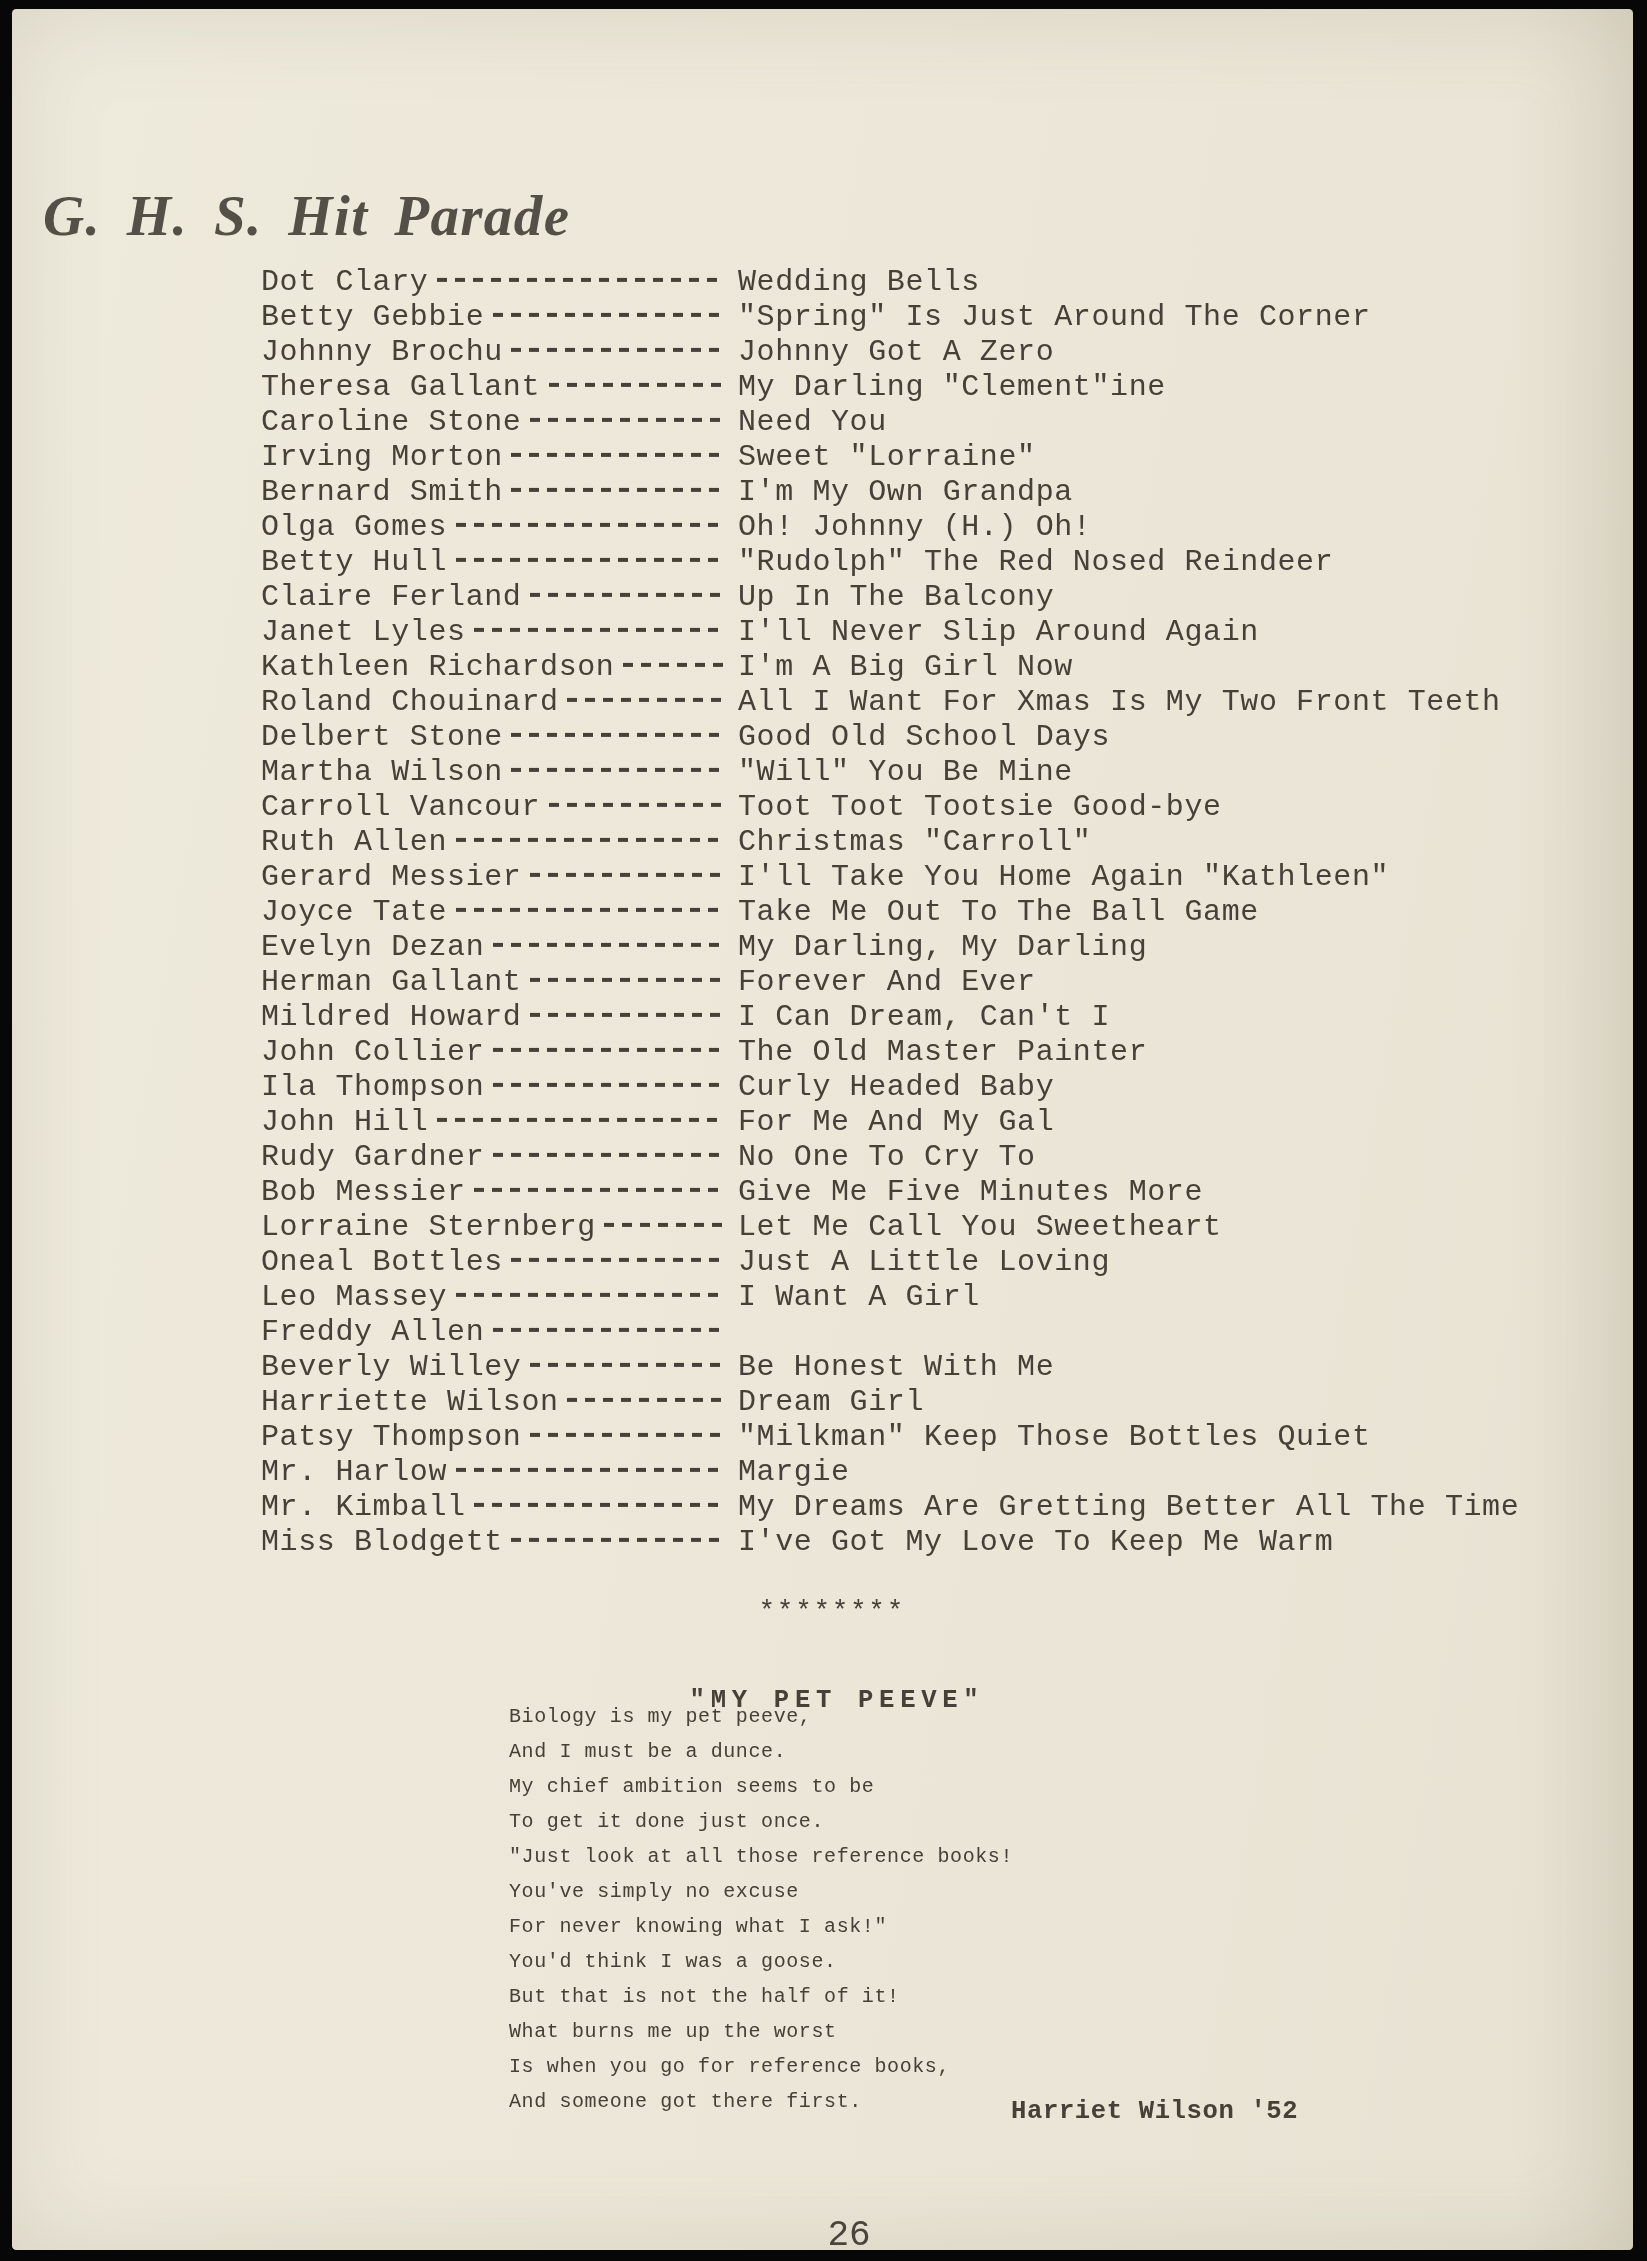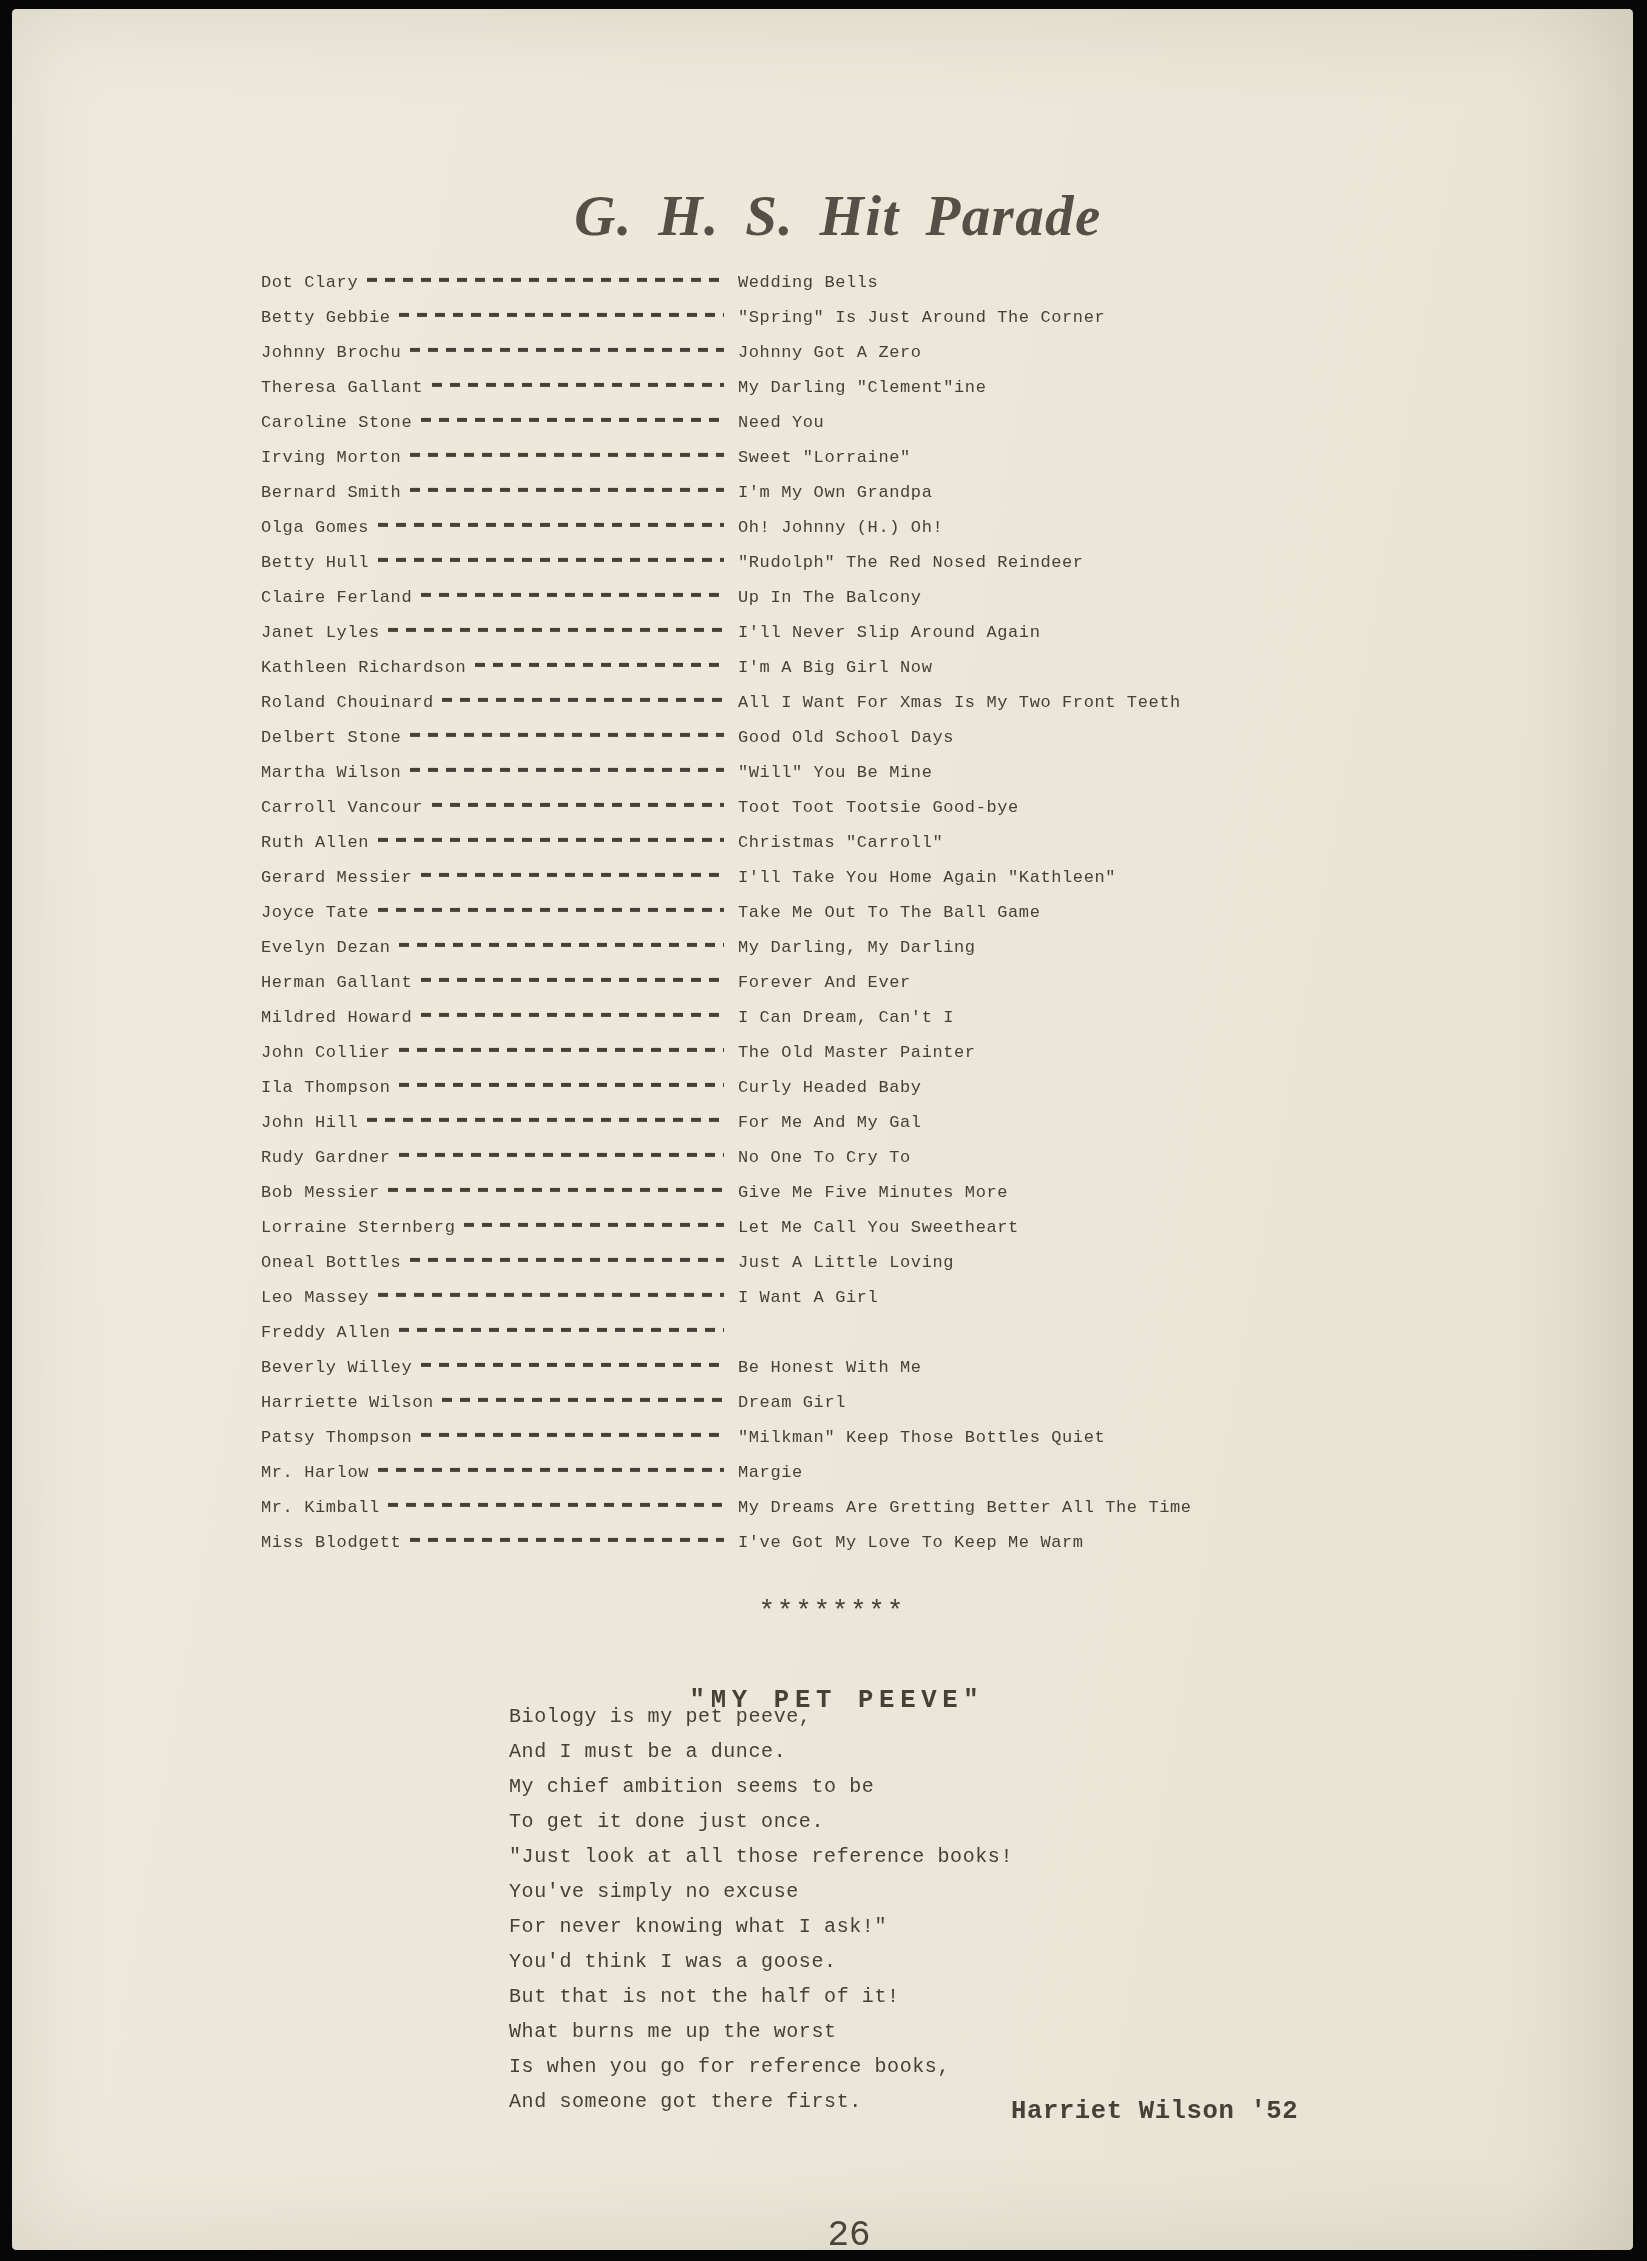--- a/index.html
+++ b/index.html
@@ -16,32 +16,32 @@
     overflow:hidden;
     color:var(--ink,#464038);
   }
   .paper::after{
     content:"";position:absolute;top:0;right:0;width:121px;height:100%;
     background:linear-gradient(90deg,rgba(140,130,108,0) 0%,rgba(140,130,108,.10) 100%);
     pointer-events:none;
   }
   .title{
     position:absolute;top:164px;left:0;width:100%;box-sizing:border-box;
-    padding-left:31px;text-align:center;
+    padding-left:31px;
     font-family:"Liberation Serif",serif;font-style:italic;
     font-size:57px;line-height:1;letter-spacing:1.4px;word-spacing:10px;
     color:var(--title-ink,#544f47);
     white-space:nowrap;
     margin-top:14px;
   }
   .list{position:absolute;left:249px;top:256px;width:1300px;}
   .row{
     display:grid;grid-template-columns:477px 1fr;
     height:35px;line-height:35px;
-    font-size:17px;letter-spacing:0.6px;white-space:nowrap;
+    font-size:30px;letter-spacing:0.6px;white-space:nowrap;
   }
   .left{display:flex;min-width:0;}
   .nm{white-space:pre;}
   .leader{
     flex:1 1 auto;height:3.6px;align-self:center;
     transform:translateY(-2.1px);
     margin:0 14px 0 8.5px;
     background:repeating-linear-gradient(90deg,var(--ink,#464038) 0 10px,transparent 10px 18px);
     min-width:17px;
   }

